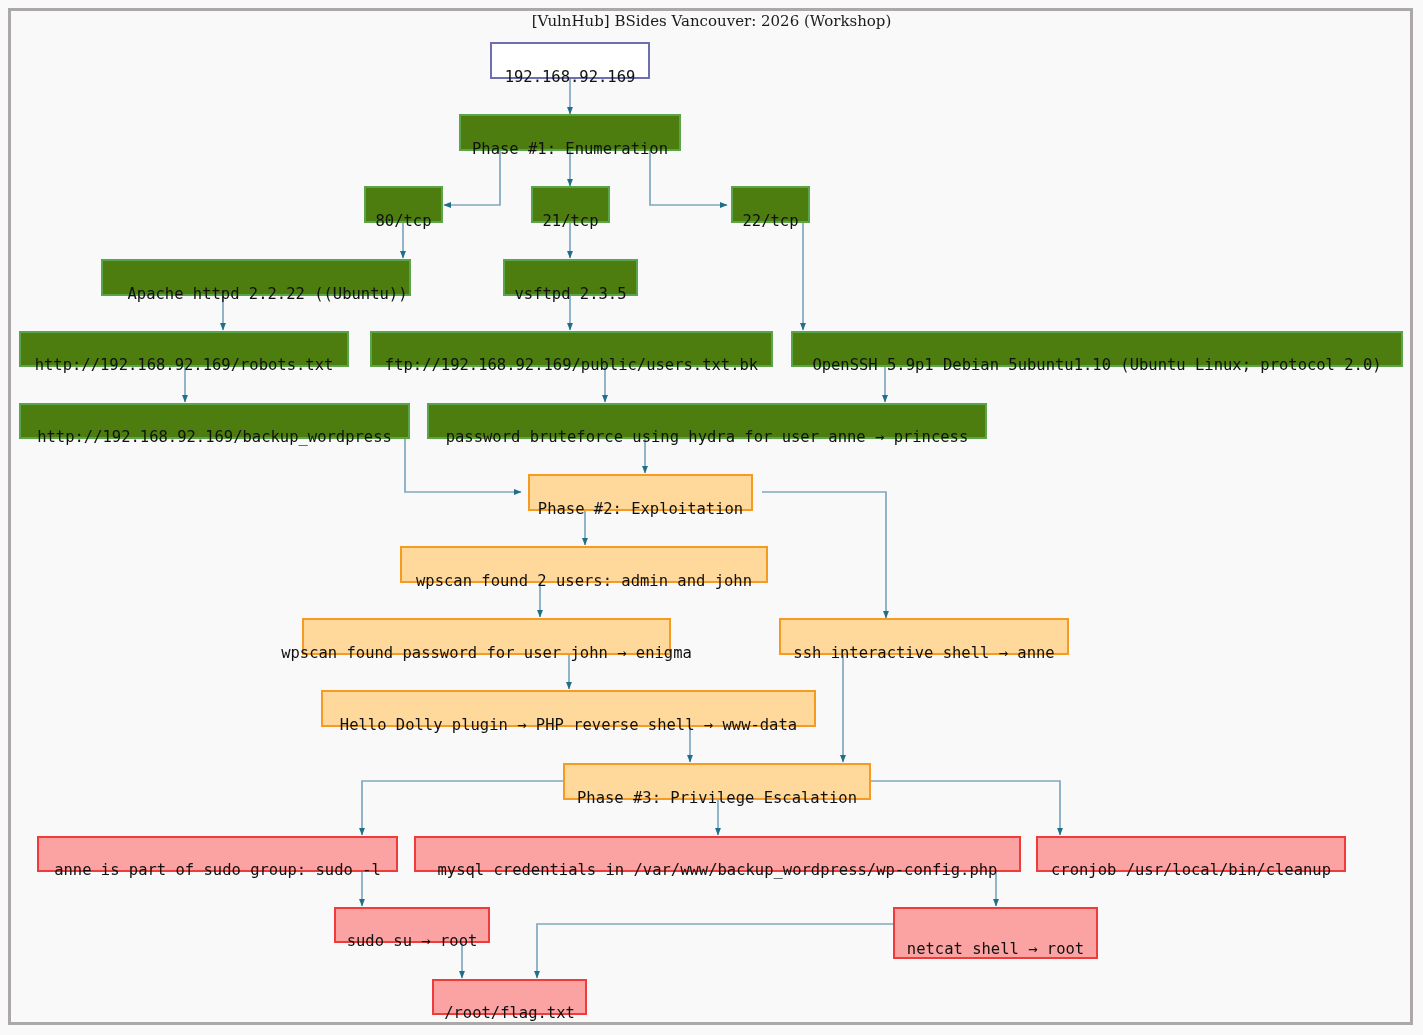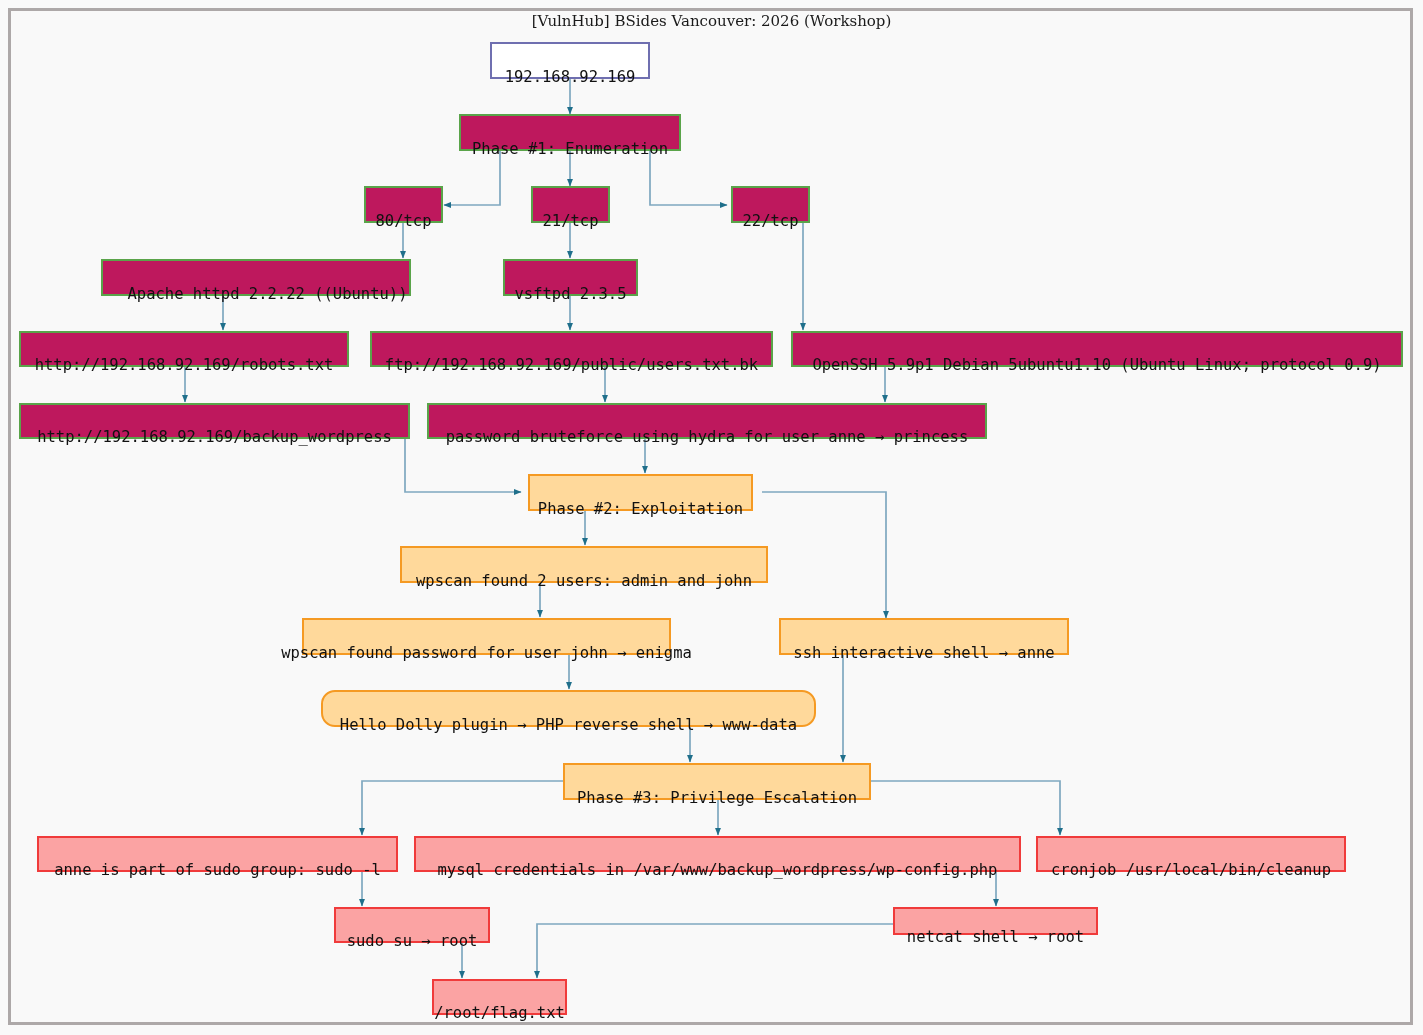--- a/index.html
+++ b/index.html
@@ -21,21 +21,21 @@
   }
   svg#edges{position:absolute;left:0;top:0;width:1423px;height:1035px;overflow:visible;}
   .node{
     position:absolute;box-sizing:border-box;
     display:flex;align-items:center;justify-content:center;
     font-size:15.5px;line-height:1;white-space:nowrap;
     color:#111;
   }
   .node span{display:block;padding:0 2px;margin-top:34px;}
   .n-root{background:#ffffff;border:2px solid #6f6fb0;}
-  .n-green{background:#be185d;border:2px solid #5aa44a;}
+  .n-green{background:#4d7c0f;border:2px solid #5aa44a;}
   .n-orange{background:#ffd99b;border:2px solid #f59a23;}
   .n-red{background:#fba3a3;border:2px solid #f03b3b;}
 </style>
 </head>
 <body>
 
 <div id="frame"></div>
 
 <div id="title">[VulnHub] BSides Vancouver: 2026 (Workshop)</div>
 
@@ -128,21 +128,21 @@
   <span>vsftpd 2.3.5</span>
 </div>
 
 <div class="node n-green" style="left:19px;top:331px;width:330px;height:36px;">
   <span>http://192.168.92.169/robots.txt</span>
 </div>
 <div class="node n-green" style="left:370px;top:331px;width:403px;height:36px;">
   <span>ftp://192.168.92.169/public/users.txt.bk</span>
 </div>
 <div class="node n-green" style="left:791px;top:331px;width:612px;height:36px;">
-  <span>OpenSSH 5.9p1 Debian 5ubuntu1.10 (Ubuntu Linux; protocol 0.9)</span>
+  <span>OpenSSH 5.9p1 Debian 5ubuntu1.10 (Ubuntu Linux; protocol 2.0)</span>
 </div>
 
 <div class="node n-green" style="left:19px;top:403px;width:391px;height:36px;">
   <span>http://192.168.92.169/backup_wordpress</span>
 </div>
 <div class="node n-green" style="left:427px;top:403px;width:560px;height:36px;">
   <span>password bruteforce using hydra for user anne → princess</span>
 </div>
 
 <div class="node n-orange" style="left:528px;top:474px;width:225px;height:37px;">
@@ -153,40 +153,40 @@
   <span>wpscan found 2 users: admin and john</span>
 </div>
 
 <div class="node n-orange" style="left:302px;top:618px;width:369px;height:37px;">
   <span>wpscan found password for user john → enigma</span>
 </div>
 <div class="node n-orange" style="left:779px;top:618px;width:290px;height:37px;">
   <span>ssh interactive shell → anne</span>
 </div>
 
-<div class="node n-orange" style="left:321px;top:690px;width:495px;height:37px;border-radius:14px;">
+<div class="node n-orange" style="left:321px;top:690px;width:495px;height:37px;">
   <span>Hello Dolly plugin → PHP reverse shell → www-data</span>
 </div>
 
 <div class="node n-orange" style="left:563px;top:763px;width:308px;height:37px;">
   <span>Phase #3: Privilege Escalation</span>
 </div>
 
 <div class="node n-red" style="left:37px;top:836px;width:361px;height:36px;">
   <span>anne is part of sudo group: sudo -l</span>
 </div>
 <div class="node n-red" style="left:414px;top:836px;width:607px;height:36px;">
   <span>mysql credentials in /var/www/backup_wordpress/wp-config.php</span>
 </div>
 <div class="node n-red" style="left:1036px;top:836px;width:310px;height:36px;">
   <span>cronjob /usr/local/bin/cleanup</span>
 </div>
 
 <div class="node n-red" style="left:334px;top:907px;width:156px;height:36px;">
   <span>sudo su → root</span>
 </div>
-<div class="node n-red" style="left:893px;top:907px;width:205px;height:28px;">
+<div class="node n-red" style="left:893px;top:907px;width:205px;height:52px;">
   <span>netcat shell → root</span>
 </div>
 
-<div class="node n-red" style="left:432px;top:979px;width:135px;height:36px;">
+<div class="node n-red" style="left:432px;top:979px;width:155px;height:36px;">
   <span>/root/flag.txt</span>
 </div>
 
 </body></html>

